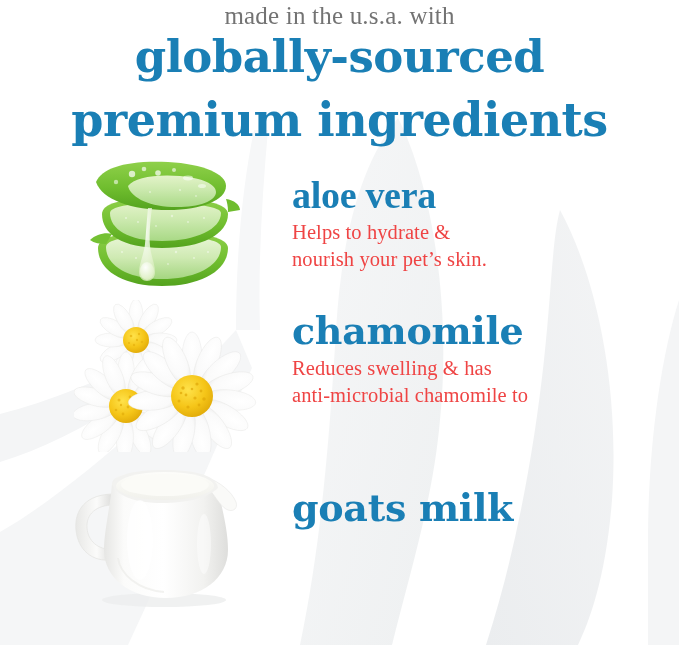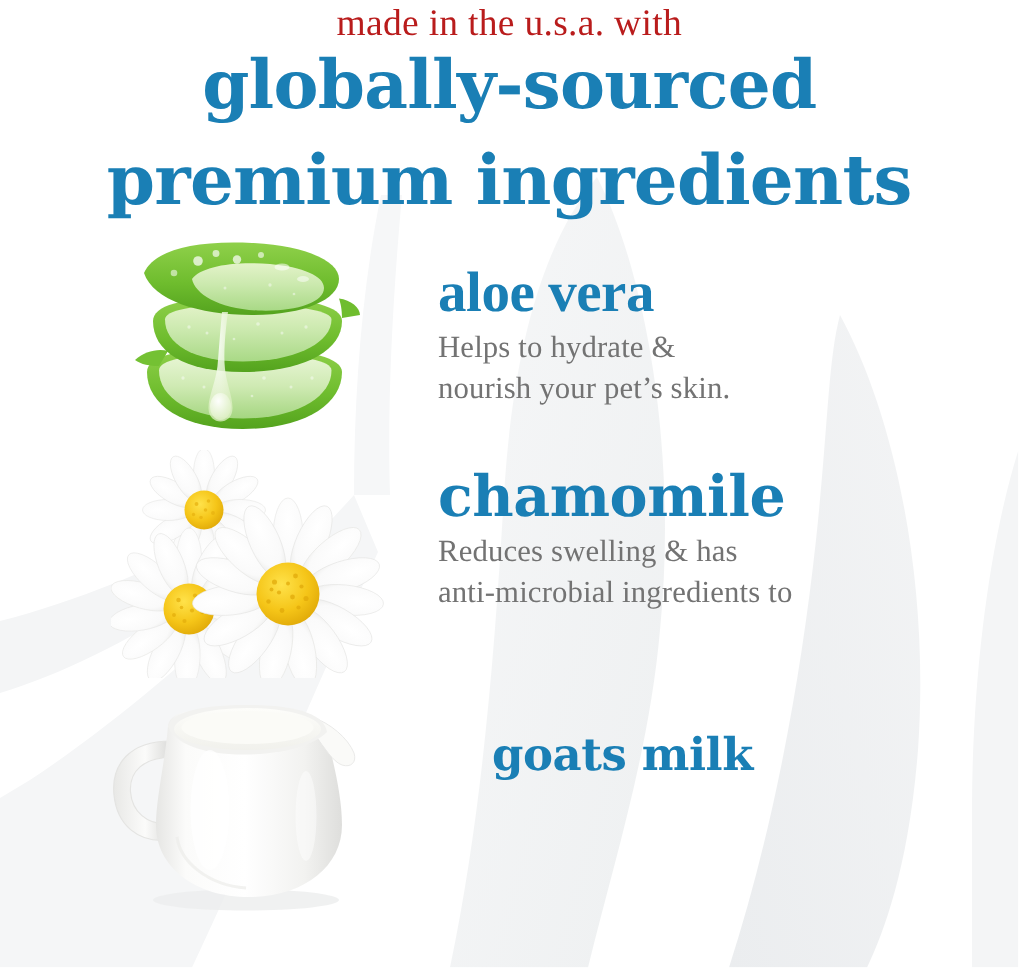--- a/index.html
+++ b/index.html
@@ -30,21 +30,21 @@
   .header {
     position: relative;
     z-index: 2;
     text-align: center;
     padding-top: 2px;
   }
   .header-kicker {
     font-family: "Liberation Serif", serif;
     font-size: 25px;
     letter-spacing: 0.2px;
-    color: #b91c1c;
+    color: #737373;
     line-height: 28px;
     white-space: nowrap;
   }
   .header-line {
     font-family: "DejaVu Serif", serif;
     font-weight: bold;
     font-size: 45px;
     line-height: 45px;
     color: #1a7fb5;
     letter-spacing: -0.5px;
@@ -77,36 +77,36 @@
   .ingredient-name {
     font-family: "DejaVu Serif", serif;
     font-weight: bold;
     color: #1a7fb5;
     line-height: 1.0;
     letter-spacing: -0.3px;
     white-space: nowrap;
   }
   .ingredient-desc {
     font-family: "Liberation Serif", serif;
-    color: #737373;
+    color: #ef4444;
     font-size: 20.5px;
     line-height: 27px;
     letter-spacing: 0.1px;
     margin-top: 5px;
   }
   .ingredient-desc div { white-space: nowrap; }
 
   
   #row-aloe       { left: 268px; top: 176px;  height: 110px; }
   #row-chamomile  { left: 268px; top: 312px;  height: 138px; }
   #row-goats      { left: 268px; top: 489px;  height: 81px;  }
 
   #row-aloe .ingredient-name      { font-size: 38px; font-family: Liberation Serif, serif; }
   #row-chamomile .ingredient-name { font-size: 38px; }
-  #row-goats .ingredient-name     { font-size: 30px; margin-left: 36px; }
+  #row-goats .ingredient-name     { font-size: 38px; }
 
   #art-aloe      { left: 76px;  top: 152px; width: 180px; height: 140px; }
   #art-chamomile { left: 74px;  top: 300px; width: 184px; height: 152px; }
   #art-goats     { left: 58px;  top: 448px; width: 200px; height: 164px; }
 </style>
 </head>
 <body>
 
 <div id="infographic">
 
@@ -359,21 +359,21 @@
       </div>
     </div>
   </div>
 
   <div class="row" id="row-chamomile">
     <div class="divider"></div>
     <div class="row-text">
       <div class="ingredient-name">chamomile</div>
       <div class="ingredient-desc">
         <div>Reduces swelling &amp; has</div>
-        <div>anti-microbial ingredients to</div>
+        <div>anti-microbial chamomile to</div>
       </div>
     </div>
   </div>
 
   <div class="row" id="row-goats">
     <div class="divider"></div>
     <div class="row-text">
       <div class="ingredient-name">goats milk</div>
     </div>
   </div>

